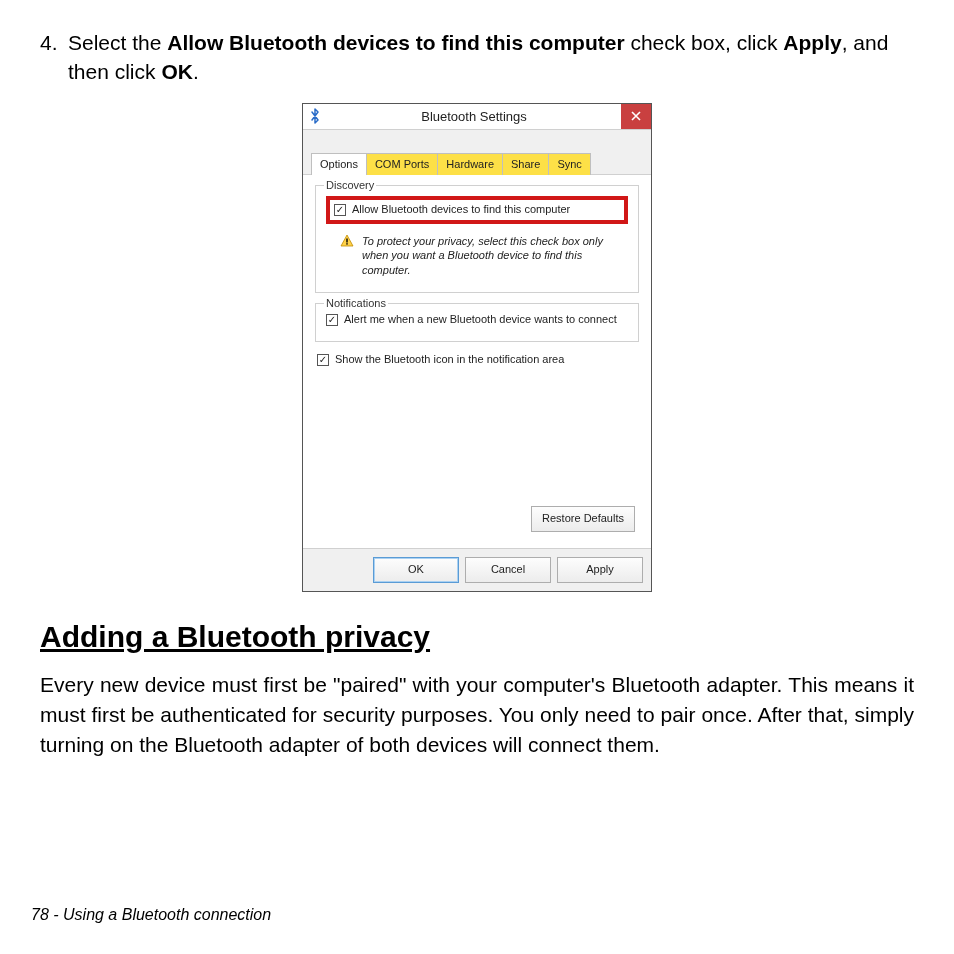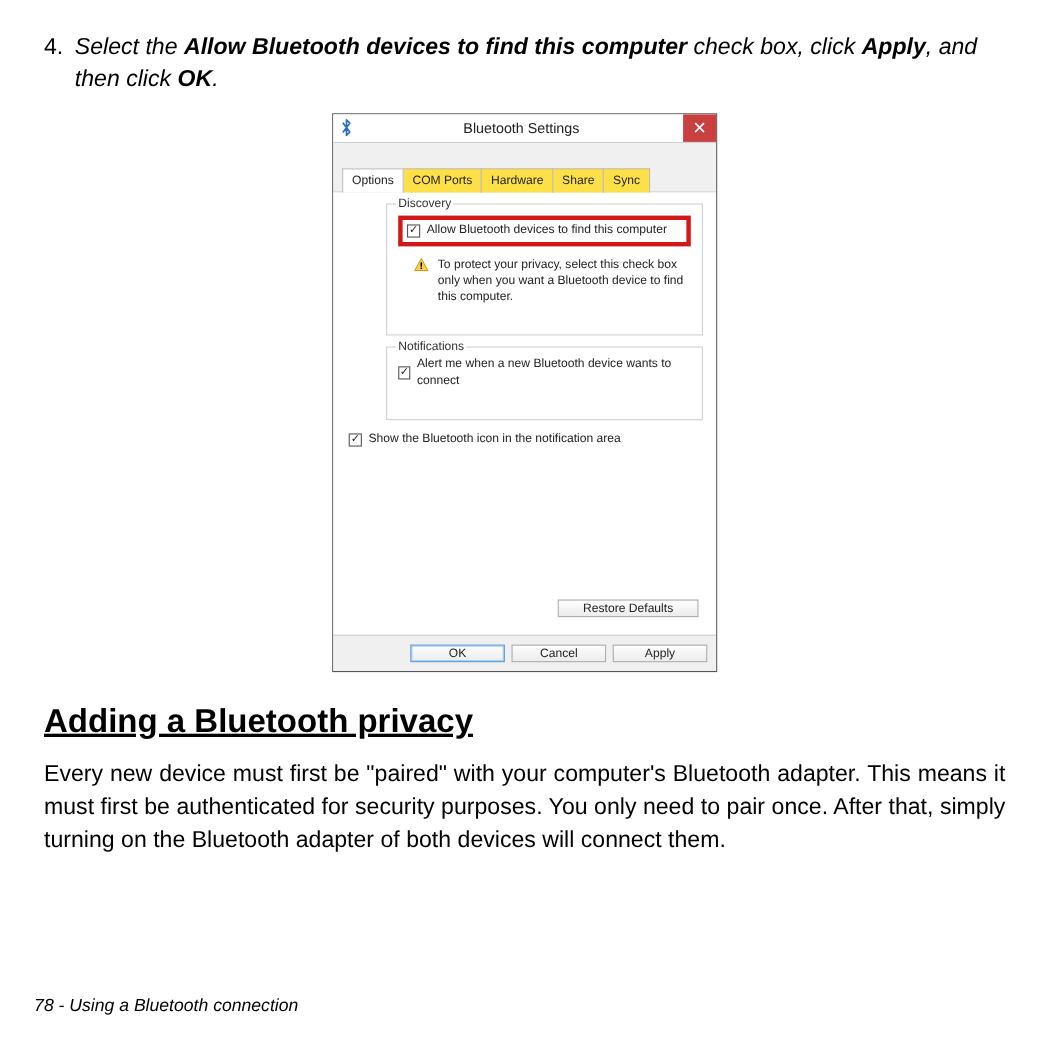--- a/index.html
+++ b/index.html
@@ -10,21 +10,21 @@
     font-size: 21px;
     line-height: 1.4;
     width: 954px;
     height: 954px;
     background: #fff;
     color: #000;
     position: relative;
   }
   .step-line { display: flex; }
   .step-num { width: 28px; flex-shrink: 0; }
-  .step-text { flex: 1; font-style: italic; }
+  .step-text { flex: 1; }
   .step-text b { font-weight: bold; }
 
   
   .dialog {
     width: 350px;
     margin: 16px auto 24px auto;
     border: 1px solid #555;
     background: #fff;
     font-family: "Segoe UI", Tahoma, sans-serif;
     font-size: 11px;
@@ -83,24 +83,23 @@
     background: #fff;
     z-index: 2;
   }
   .tab + .tab { margin-left: -1px; }
   .panel {
     background: #fff;
     padding: 10px 12px 8px 12px;
   }
   .fieldset {
     border: 1px solid #d0d0d0;
-    padding: 8px 10px 26px 10px;
+    padding: 8px 10px 14px 10px;
     margin-bottom: 10px;
     position: relative;
-    margin-left: 36px;
   }
   .legend {
     font-size: 11px;
     color: #333;
     position: absolute;
     top: -8px;
     left: 8px;
     background: #fff;
     padding: 0 2px;
   }
@@ -122,20 +121,21 @@
     font-size: 10px;
     line-height: 1;
     color: #1a1a1a;
     cursor: pointer;
   }
   .warn-row {
     display: flex;
     gap: 8px;
     margin-top: 10px;
     padding-left: 14px;
+    font-style: italic;
   }
   .warn-icon {
     width: 14px;
     height: 14px;
     flex-shrink: 0;
   }
   .warn-text { font-size: 11px; line-height: 1.35; }
   .notif-row, .show-row {
     display: flex;
     align-items: center;
@@ -143,29 +143,29 @@
     font-size: 11px;
   }
   .show-row { margin-bottom: 8px; padding-left: 2px; }
   .restore-area {
     display: flex;
     justify-content: flex-end;
     padding: 130px 4px 8px 0;
   }
   .win-btn {
     min-width: 86px;
-    height: 16px;
+    height: 26px;
     border: 1px solid #adadad;
     background: linear-gradient(#fdfdfd,#ececec);
     font-size: 11px;
     display: inline-flex;
     align-items: center;
     justify-content: center;
     cursor: pointer;
-    padding: 0 22px;
+    padding: 0 10px;
   }
   .bottom-btn-row {
     border-top: 1px solid #d0d0d0;
     background: #f0f0f0;
     padding: 8px;
     display: flex;
     gap: 6px;
     justify-content: flex-end;
   }
   .win-btn.default { border-color: #5a9bd5; box-shadow: 0 0 0 1px #aad1f2 inset; }

